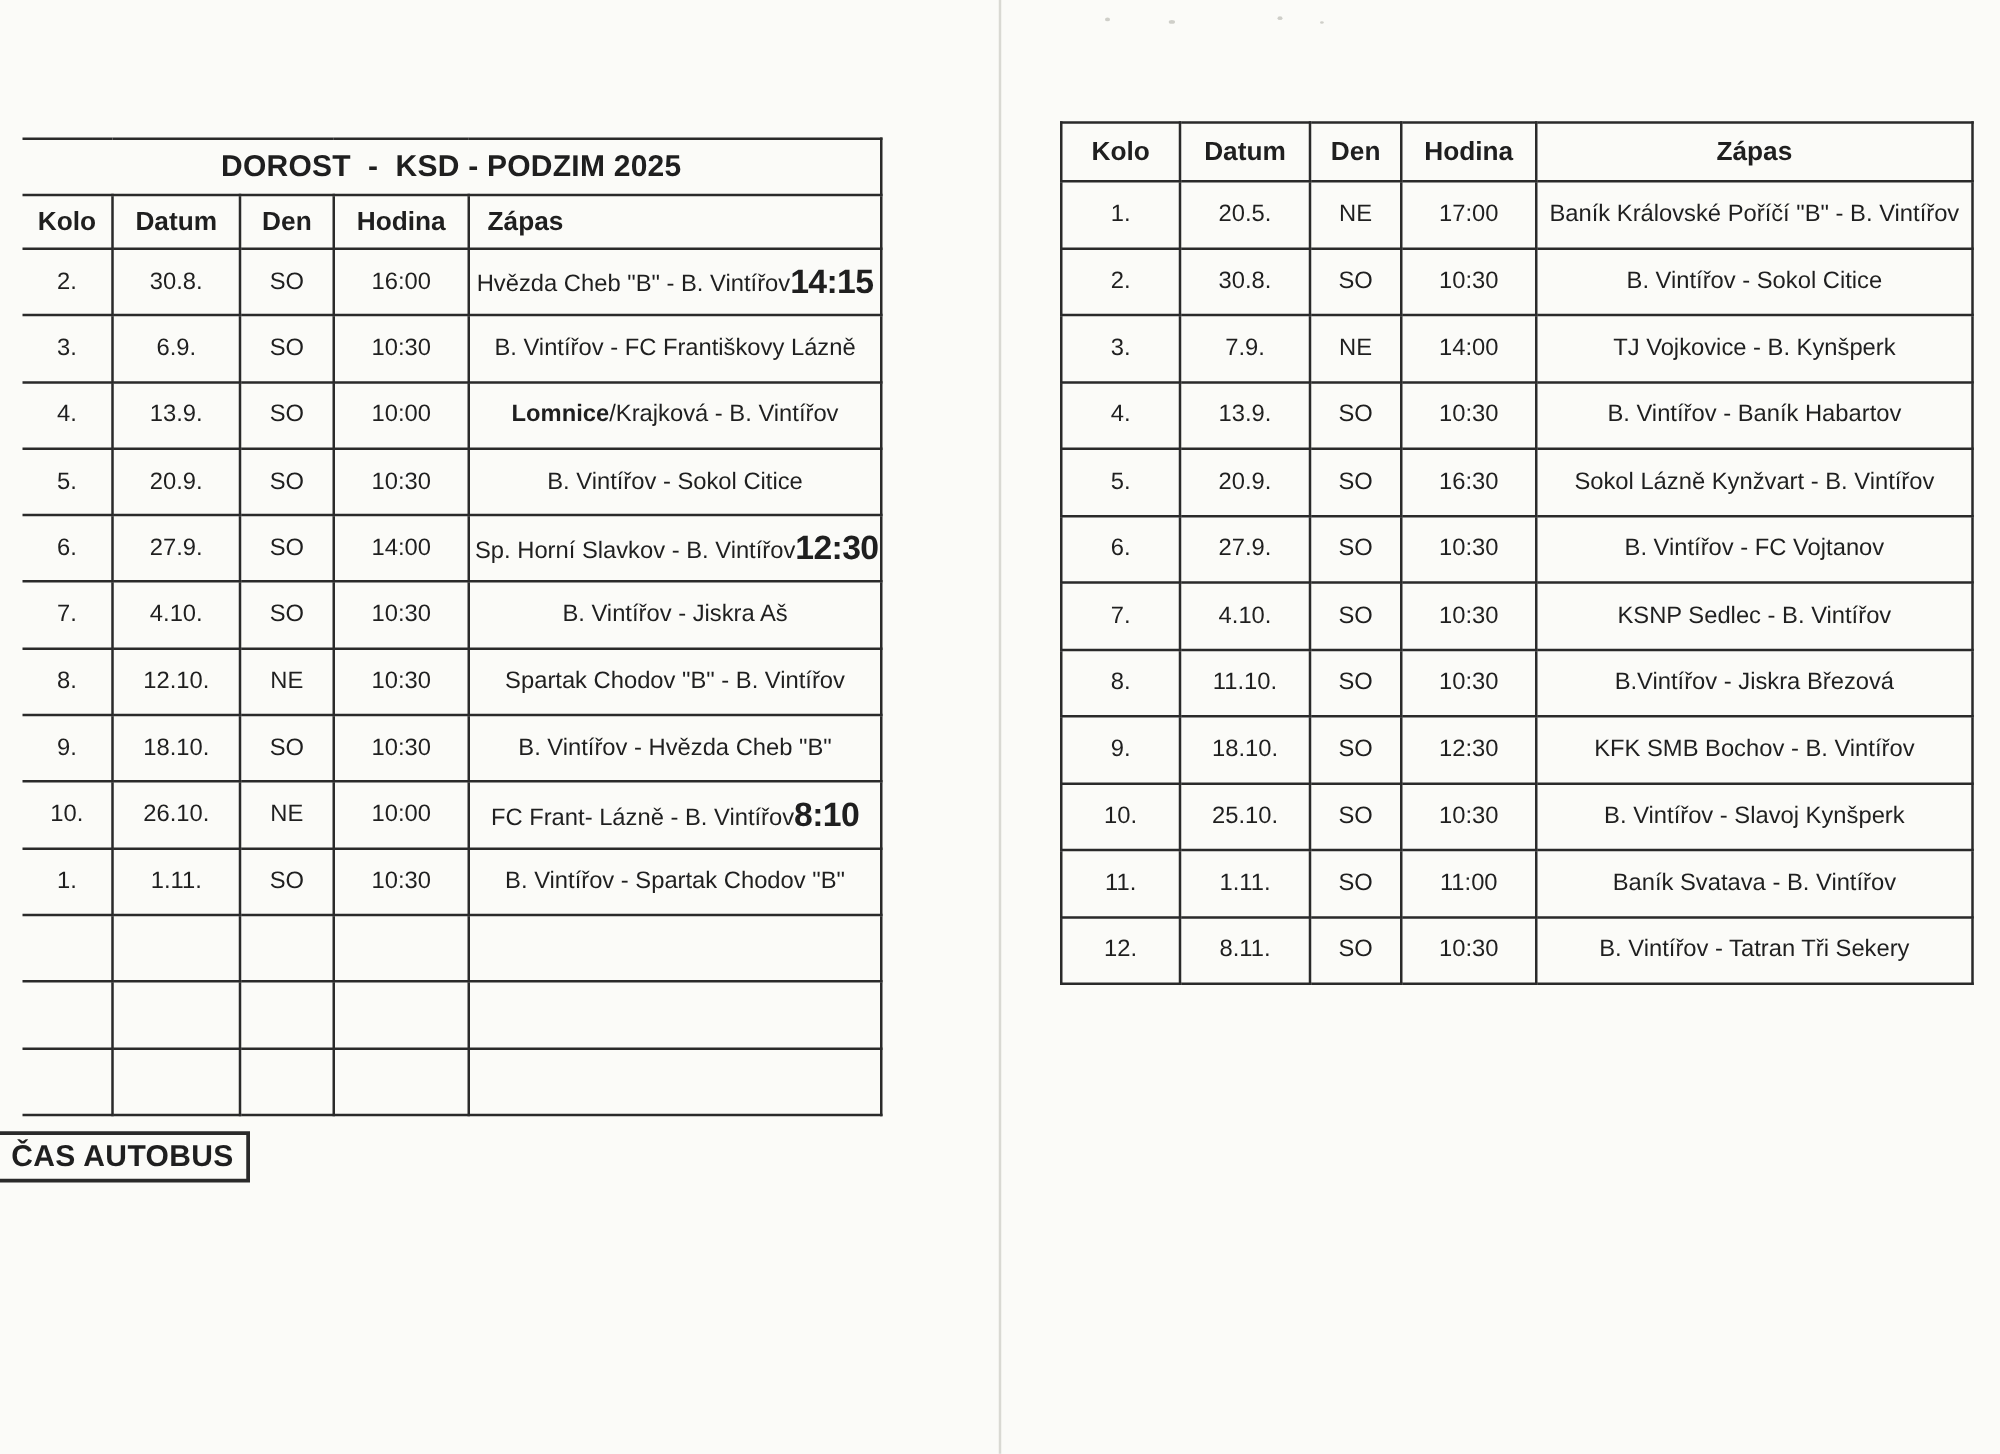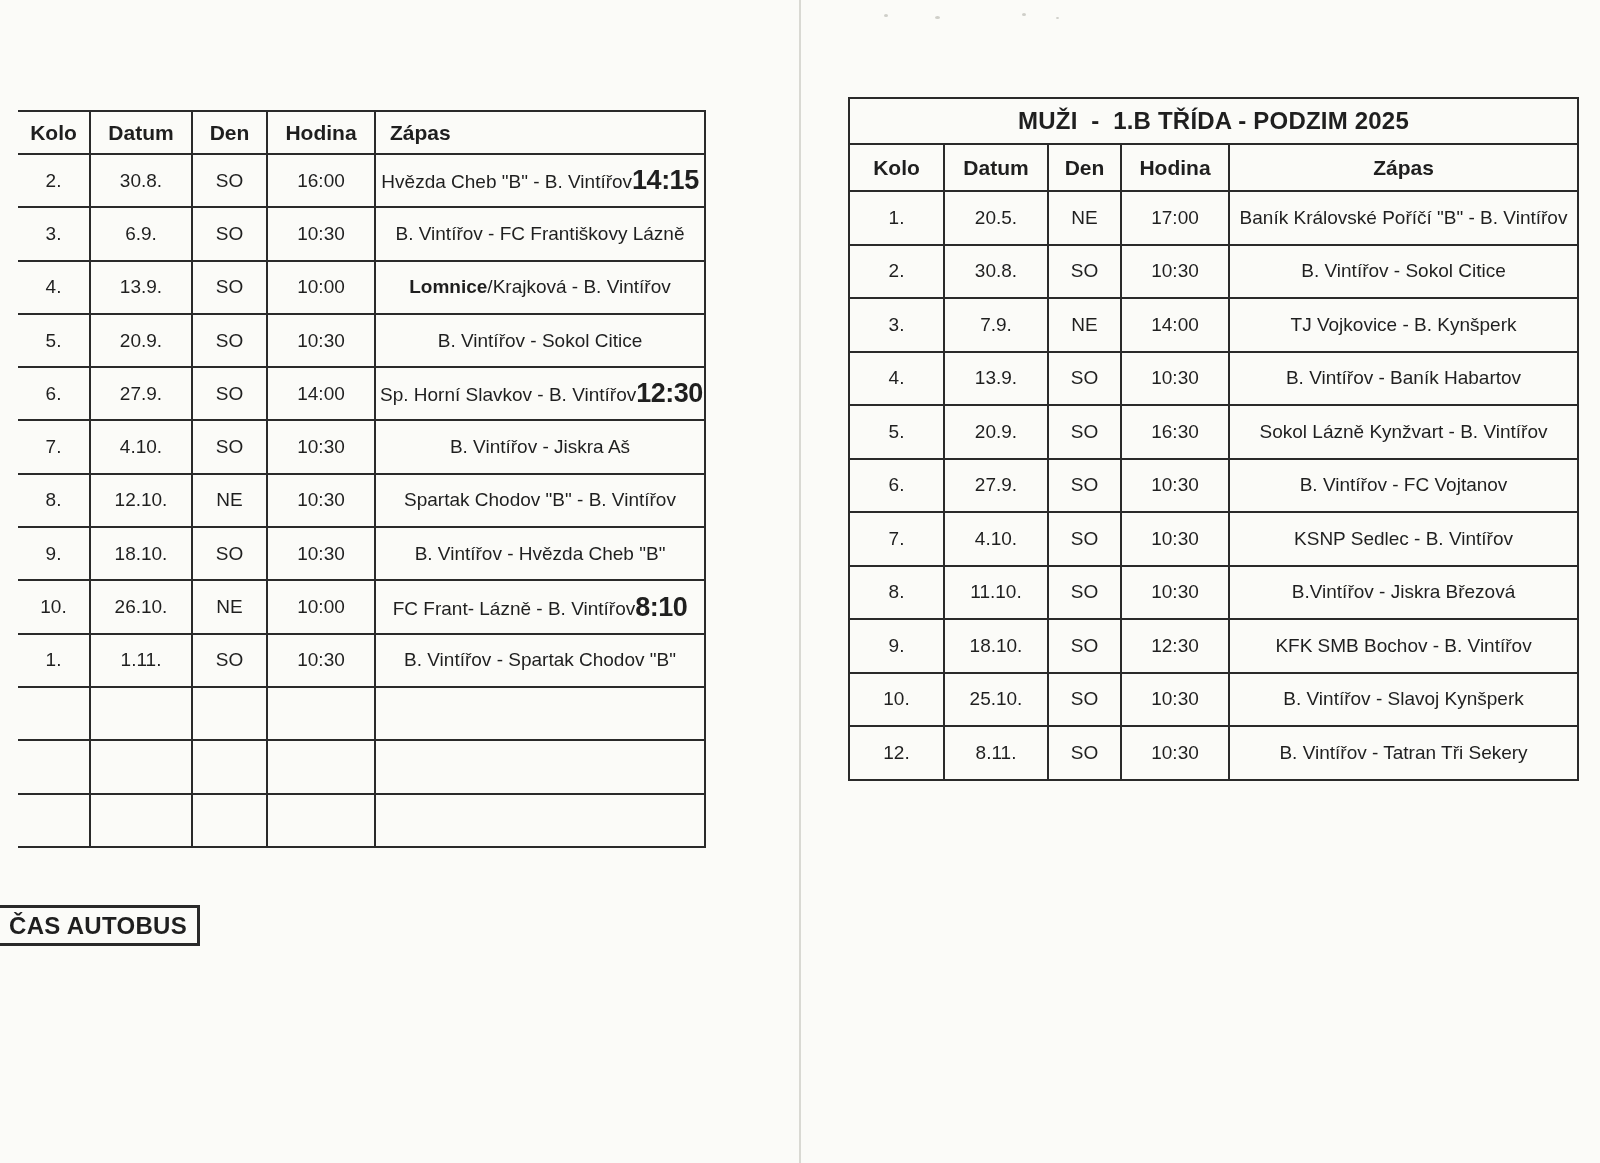--- a/index.html
+++ b/index.html
@@ -96,20 +96,23 @@
 
 <table id="table-dorost">
   <colgroup>
     <col style="width:72px">
       <col style="width:102px">
       <col style="width:75px">
       <col style="width:108px">
       <col style="width:330px">
   </colgroup>
   <thead>
+    <tr class="title-row">
+      <td colspan="5">DOROST  -  KSD - PODZIM 2025</td>
+    </tr>
     <tr class="head-row">
         <th class="col-kolo">Kolo</th>
         <th class="col-datum">Datum</th>
         <th class="col-den">Den</th>
         <th class="col-hodina">Hodina</th>
         <th class="col-zapas">Zápas</th>
       </tr>
   </thead>
   <tbody>
       <tr>
@@ -208,23 +211,20 @@
 
 <table id="table-muzi">
   <colgroup>
     <col style="width:95px">
       <col style="width:104px">
       <col style="width:73px">
       <col style="width:108px">
       <col style="width:349px">
   </colgroup>
   <thead>
-    <tr class="title-row">
-      <td colspan="5">MUŽI  -  1.B TŘÍDA - PODZIM 2025</td>
-    </tr>
     <tr class="head-row">
         <th class="col-kolo">Kolo</th>
         <th class="col-datum">Datum</th>
         <th class="col-den">Den</th>
         <th class="col-hodina">Hodina</th>
         <th class="col-zapas">Zápas</th>
       </tr>
   </thead>
   <tbody>
       <tr>
@@ -291,20 +291,27 @@
         <td class="zapas"><span>KFK SMB Bochov - B. Vintířov</span></td>
       </tr>
       <tr>
         <td>10.</td>
         <td>25.10.</td>
         <td>SO</td>
         <td>10:30</td>
         <td class="zapas"><span>B. Vintířov - Slavoj Kynšperk</span></td>
       </tr>
       <tr>
+        <td>11.</td>
+        <td>1.11.</td>
+        <td>SO</td>
+        <td>11:00</td>
+        <td class="zapas"><span>Baník Svatava - B. Vintířov</span></td>
+      </tr>
+      <tr>
         <td>12.</td>
         <td>8.11.</td>
         <td>SO</td>
         <td>10:30</td>
         <td class="zapas"><span>B. Vintířov - Tatran Tři Sekery</span></td>
       </tr>
     </tbody>
 </table>
 
 <div class="bus-box">

